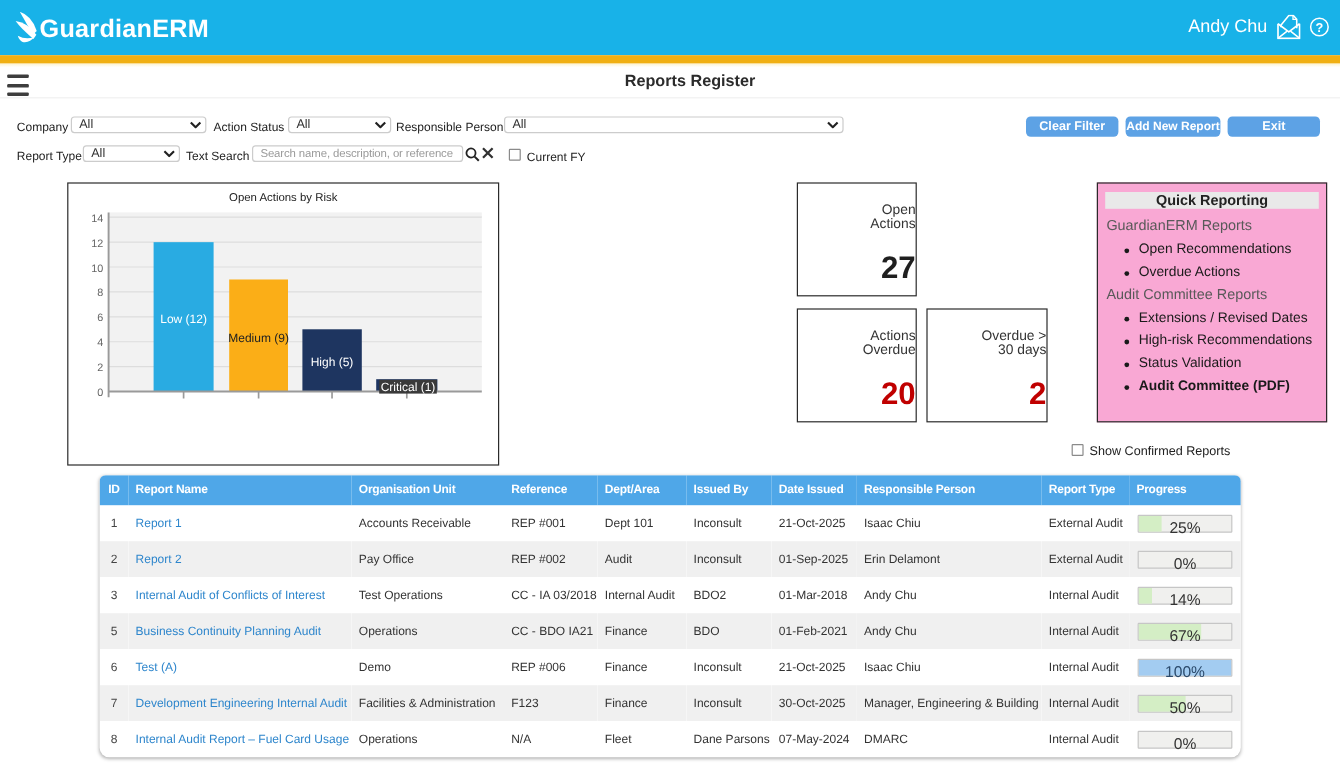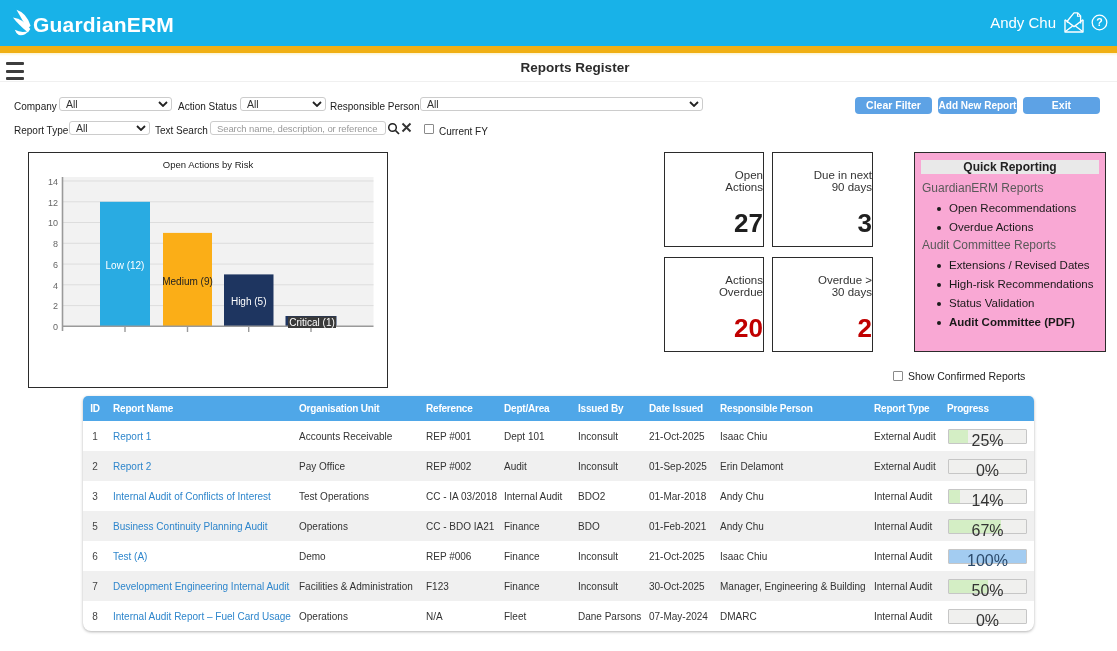--- a/index.html
+++ b/index.html
@@ -41,21 +41,21 @@
 #tblwrap { left:83px; top:396px; width:951px; border-radius:5px 5px 8px 8px; box-shadow:0 1px 3px rgba(0,0,0,0.3); overflow:hidden; background:#fff; }
 table { border-collapse:collapse; table-layout:fixed; width:951px; }
 th { background:#4FA7E8; color:#fff; font-size:10px; letter-spacing:-0.2px; font-weight:bold; text-align:left; height:25px; padding:0 0 0 6px;margin-top:20px; }
 td { font-size:10px; color:#333; height:30px; padding:0 0 0 6px; white-space:nowrap; overflow:hidden; }
 tr.alt td { background:#F0F0F0; }
 td.id, th.id { text-align:center; padding:0; } td.id { color:#444; }
 a.rlink { color:#2E86CC; text-decoration:none; }
 .pbar { width:79px; height:15px; border:1px solid #c6c6c6; background:#F0F0EE; position:relative; margin-left:1px; margin-top:1px; border-radius:1px; }
 .pfill { position:absolute; left:0; top:0; bottom:0; background:#D4EEC5; }
 .pfill.full { background:#A3CCF1; }
-.ptext { position:absolute; left:0; right:0; top:2px; text-align:center; font-size:16px; color:#333; }
+.ptext { position:absolute; left:0; right:0; top:2px; text-align:center; font-size:13px; color:#333; }
 #showconf { top:370px; left:893px; font-size:10.5px; color:#222; }
 .cb { display:inline-block; width:10px; height:10px; border:1px solid #8a8a8a; background:#fff; vertical-align:-1px; margin-right:5px; border-radius:1px; }
 </style>
 </head>
 <body>
 <div id="page">
   <div class="abs" id="hdr"></div>
   <div class="abs" id="gold"></div>
   <div class="abs" id="goldfade"></div>
   <svg class="abs" style="left:8px;top:6px" width="26" height="34" viewBox="0 0 26 34">
@@ -112,21 +112,21 @@
   <svg class="abs" style="left:401px;top:122px" width="11" height="11" viewBox="0 0 11 11">
       <path d="M1.5 1.5 L9.5 9.5 M9.5 1.5 L1.5 9.5" stroke="#333" stroke-width="1.9"></path>
     </svg>
   <div class="abs cb" style="left:424px;top:124px"></div>
   <div class="abs flabel" style="left:439px;top:126px">Current FY</div>
 
   <div class="abs btn" style="left:855px;top:97px;width:77px">Clear Filter</div>
   <div class="abs btn" style="left:938px;top:97px;width:79px;font-size:10px">Add New Report</div>
   <div class="abs btn" style="left:1023px;top:97px;width:77px">Exit</div>
 
-  <div class="abs box" style="left:28px;top:152px;width:360px;height:236px">
+  <div class="abs box" style="left:56px;top:152px;width:360px;height:236px">
     <svg width="358" height="198" viewBox="0 0 358 198">
       <text x="179" y="14.5" text-anchor="middle" font-size="9.5" fill="#222">Open Actions by Risk</text>
       <rect x="33.5" y="24" width="311" height="149.3" fill="#F2F2F2"></rect>
       <g stroke="#DDDDDD" stroke-width="1">
         <line x1="33.5" y1="152.6" x2="344.5" y2="152.6"></line>
         <line x1="33.5" y1="131.8" x2="344.5" y2="131.8"></line>
         <line x1="33.5" y1="111.1" x2="344.5" y2="111.1"></line>
         <line x1="33.5" y1="90.3" x2="344.5" y2="90.3"></line>
         <line x1="33.5" y1="69.5" x2="344.5" y2="69.5"></line>
         <line x1="33.5" y1="48.8" x2="344.5" y2="48.8"></line>
@@ -160,24 +160,20 @@
       <rect x="259" y="163.5" width="48" height="11.5" fill="#3A3A3A"></rect>
       <text x="283" y="172.7" text-anchor="middle" font-size="10" fill="#fff">Critical (1)</text>
     </svg>
   </div>
 
 
   <div class="abs statbox" style="left:664px;top:152px;width:100px;height:95px">
     <div class="statlbl">Open<br>Actions</div>
       <div class="statnum">27</div>
   </div>
-  <div class="abs statbox" style="left:772px;top:152px;width:101px;height:95px">
-    <div class="statlbl">Due in next<br>90 days</div>
-      <div class="statnum">3</div>
-  </div>
   <div class="abs statbox" style="left:664px;top:257px;width:100px;height:95px">
     <div class="statlbl">Actions<br>Overdue</div>
       <div class="statnum rednum">20</div>
   </div>
   <div class="abs statbox" style="left:772px;top:257px;width:101px;height:95px">
     <div class="statlbl">Overdue &gt;<br>30 days</div>
       <div class="statnum rednum">2</div>
   </div>
 
   <div class="abs" id="qr">

